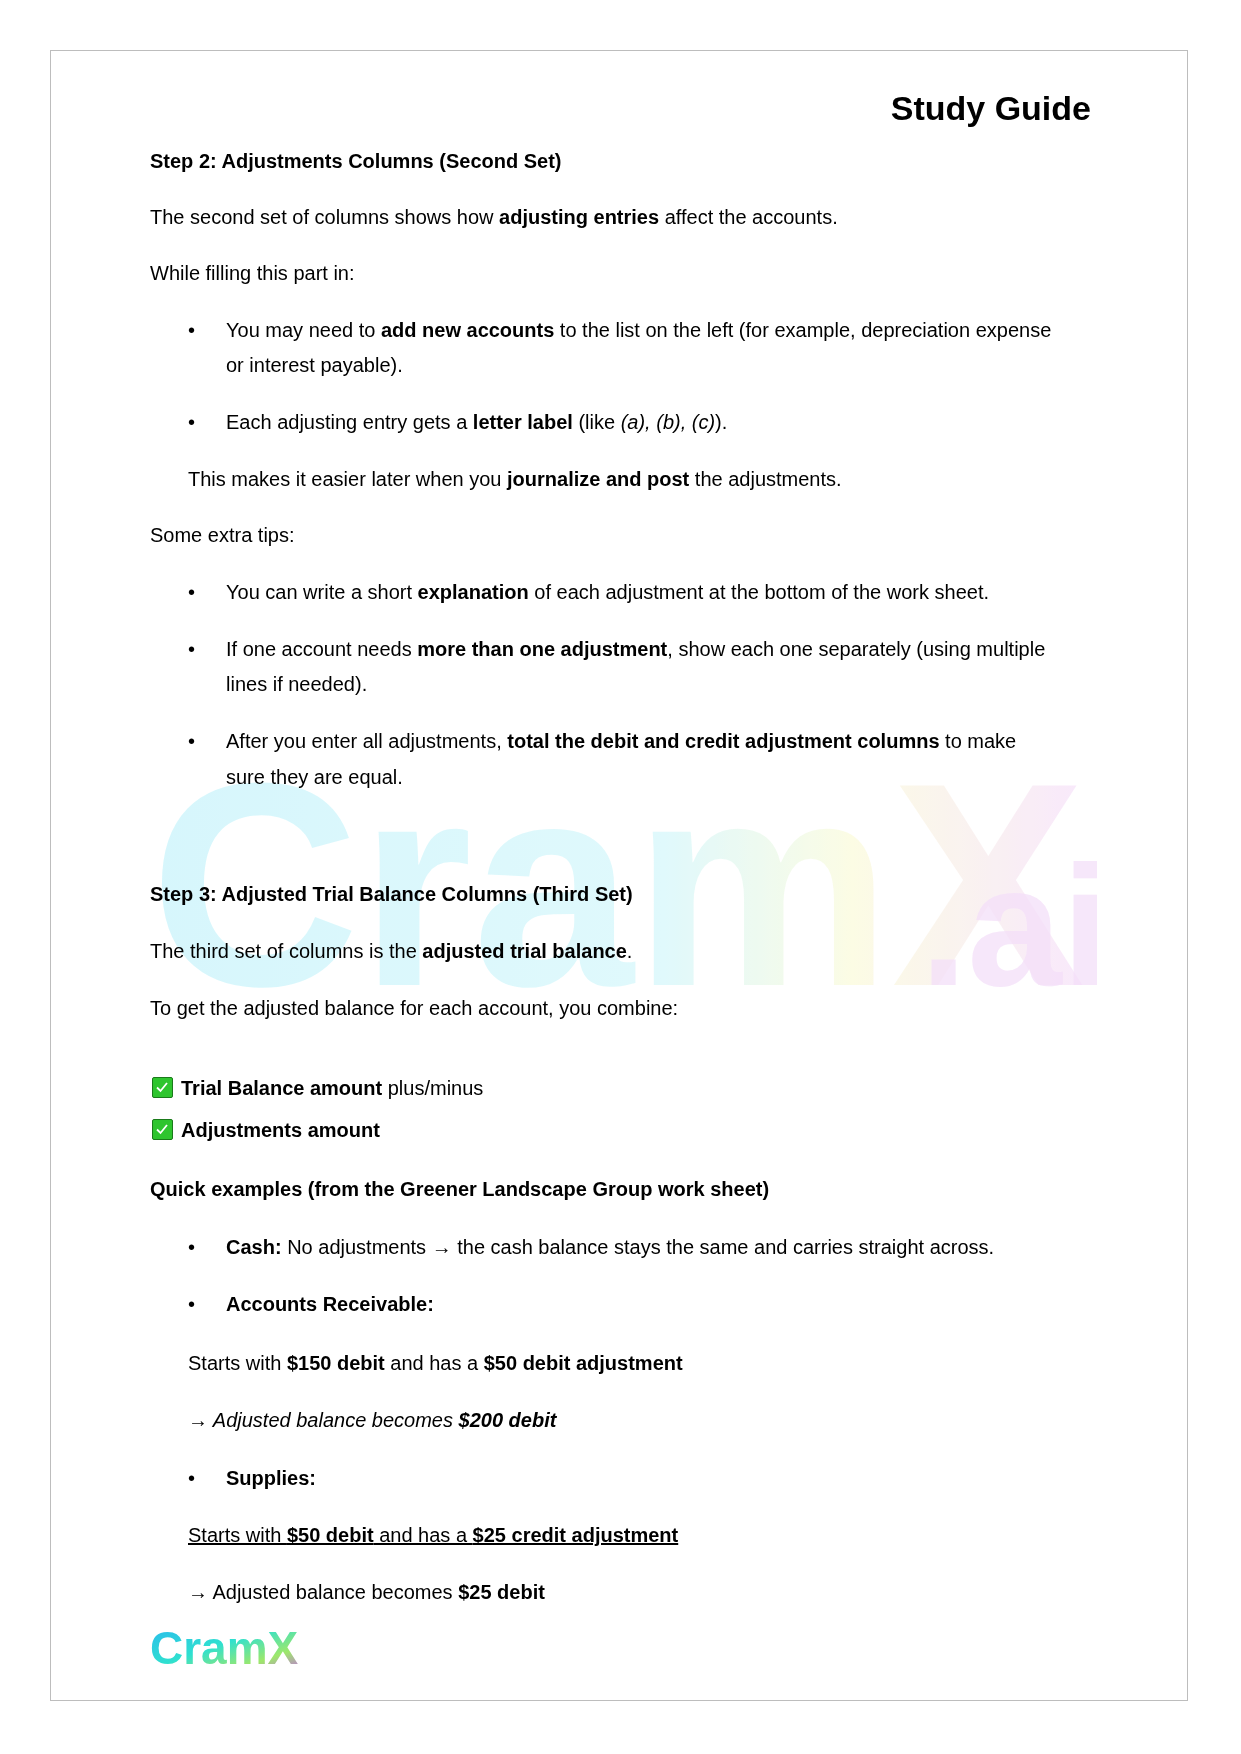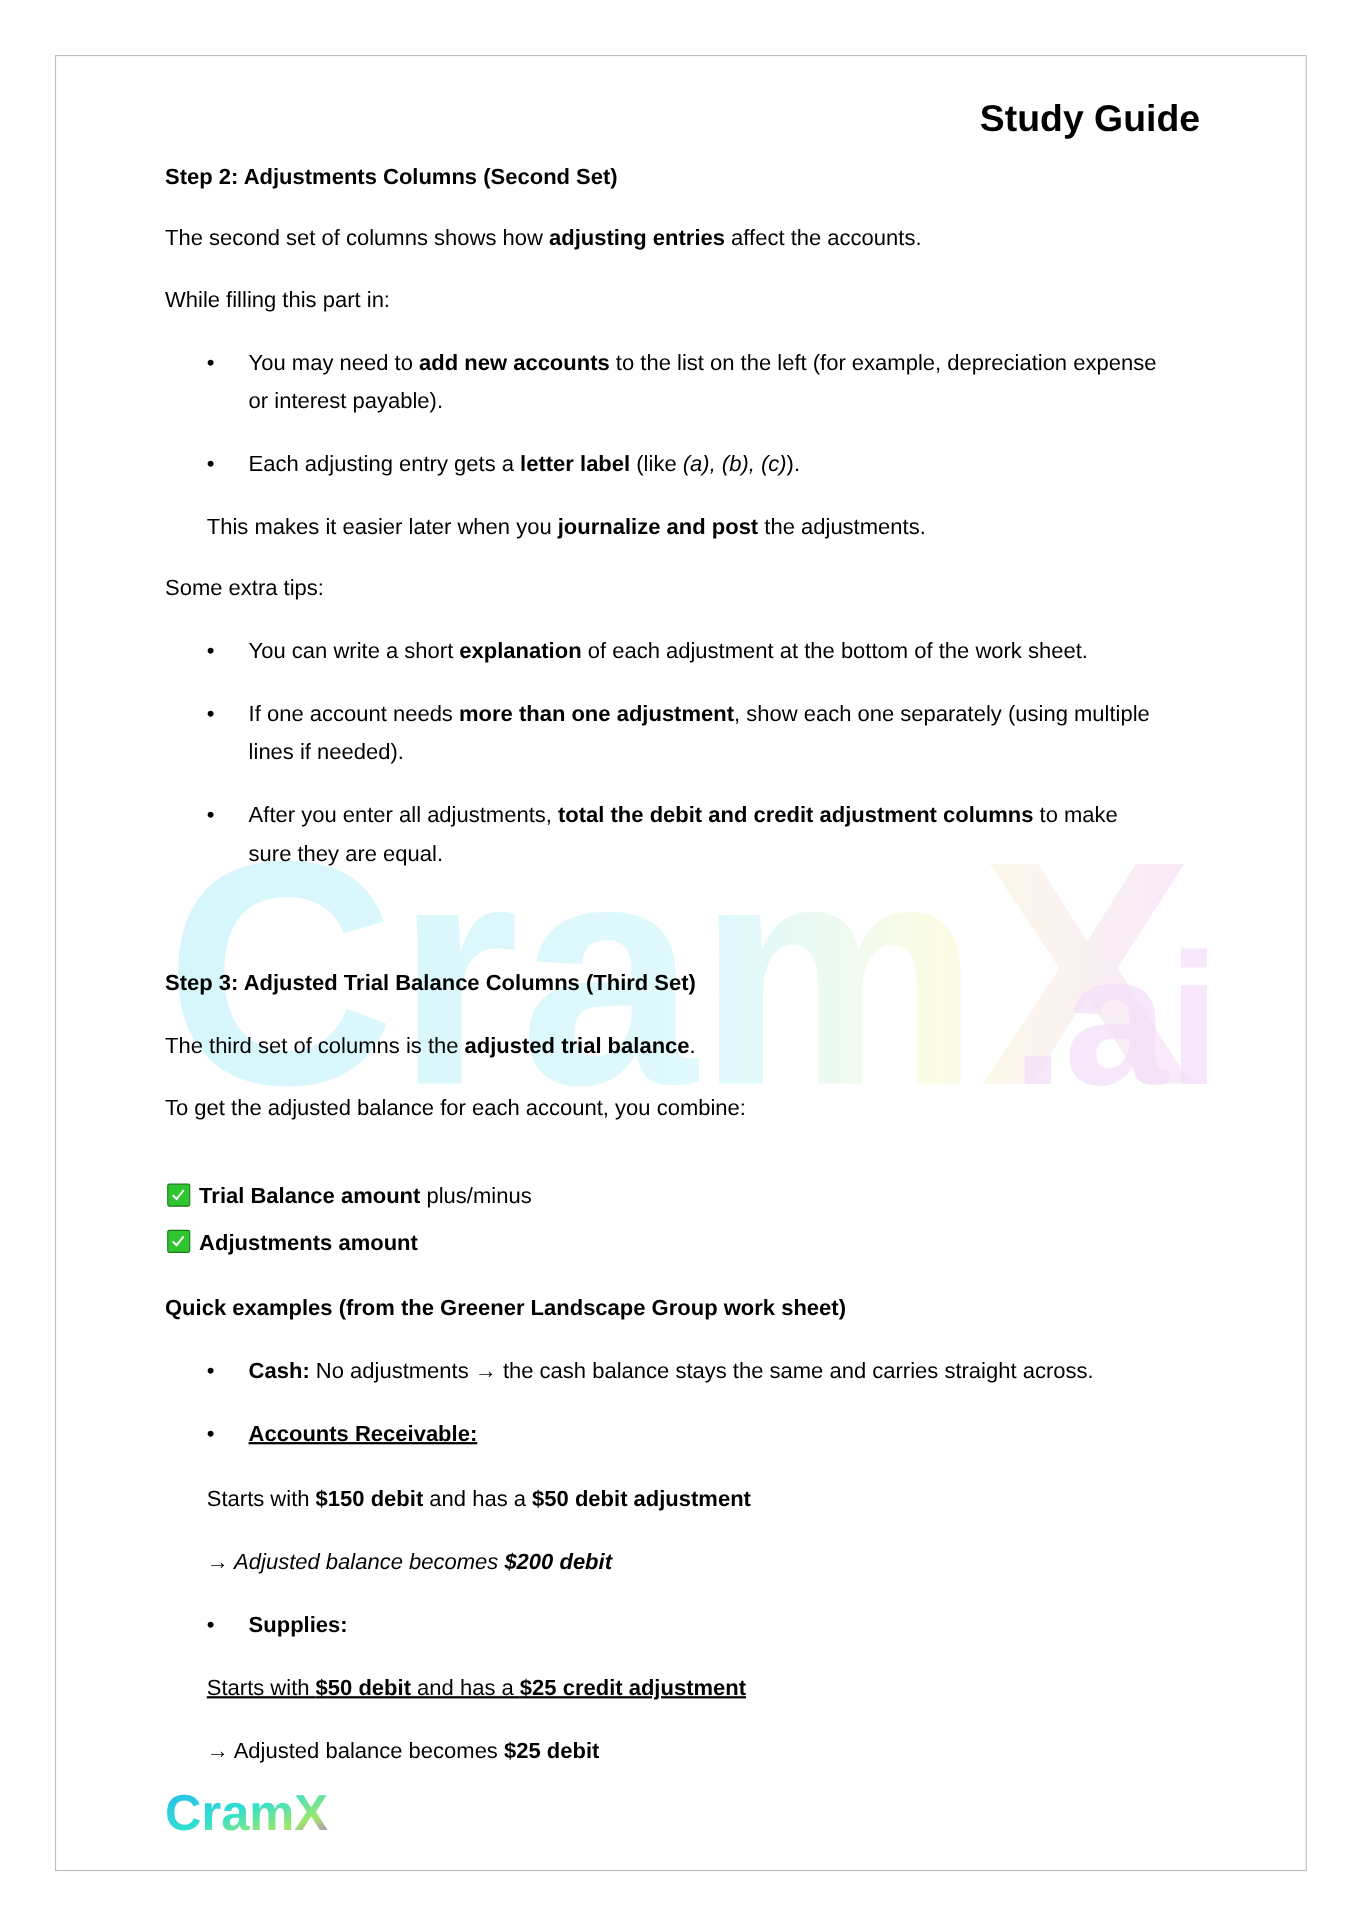--- a/index.html
+++ b/index.html
@@ -85,21 +85,21 @@
         <path d="M2 7.5 L5.5 11 L12 3" stroke="#fff" stroke-width="1.8" fill="none"></path>
       </svg></span><b>Adjustments amount</b><span></span>
 </div>
 
 <div class="line h" style="left:150px; top:1177px;">Quick examples (from the Greener Landscape Group work sheet)</div>
 
 <span class="bullet" style="top:1235px;">•</span>
 <div class="line" style="left:226px; top:1235px;"><b>Cash:</b><span> No adjustments → the cash balance stays the same and carries straight across.</span></div>
 
 <span class="bullet" style="top:1292px;">•</span>
-<div class="line h" style="left:226px; top:1292px;text-decoration:underline;">Accounts Receivable:</div>
+<div class="line h" style="left:226px; top:1292px;">Accounts Receivable:</div>
 
 <div class="line" style="left:188px; top:1351px;"><span>Starts with </span><b>$150 debit</b><span> and has a </span><b>$50 debit adjustment</b></div>
 
 <div class="line" style="left:188px; top:1408px;font-style:italic;"><span>→ Adjusted balance becomes </span><b>$200 debit</b></div>
 
 <span class="bullet" style="top:1466px;">•</span>
 <div class="line h" style="left:226px; top:1466px;">Supplies:</div>
 
 <div class="line" style="left:188px; top:1523px;text-decoration:underline;"><span>Starts with </span><b>$50 debit</b><span> and has a </span><b>$25 credit adjustment</b></div>
 

